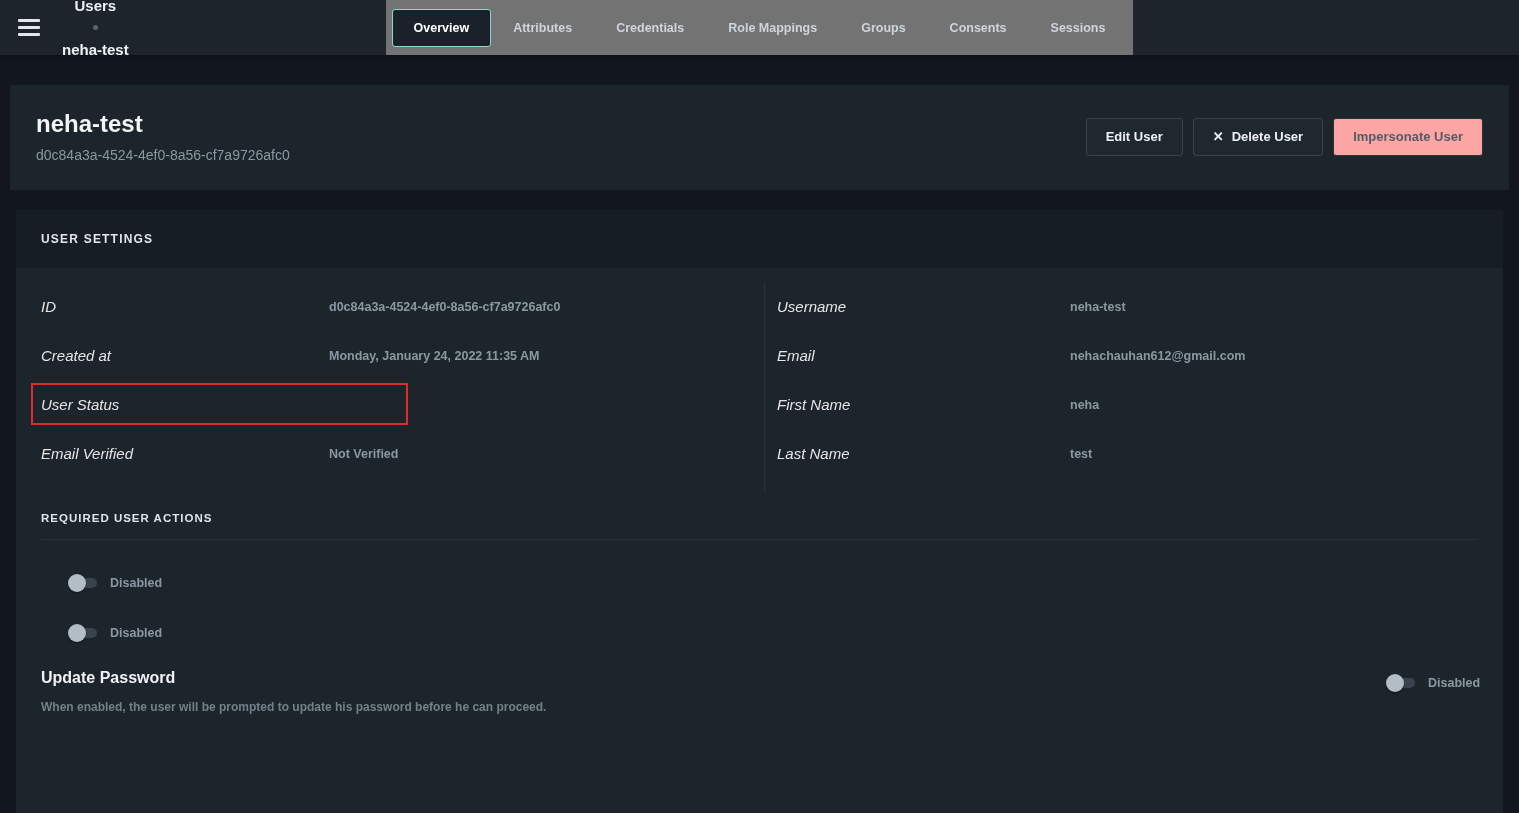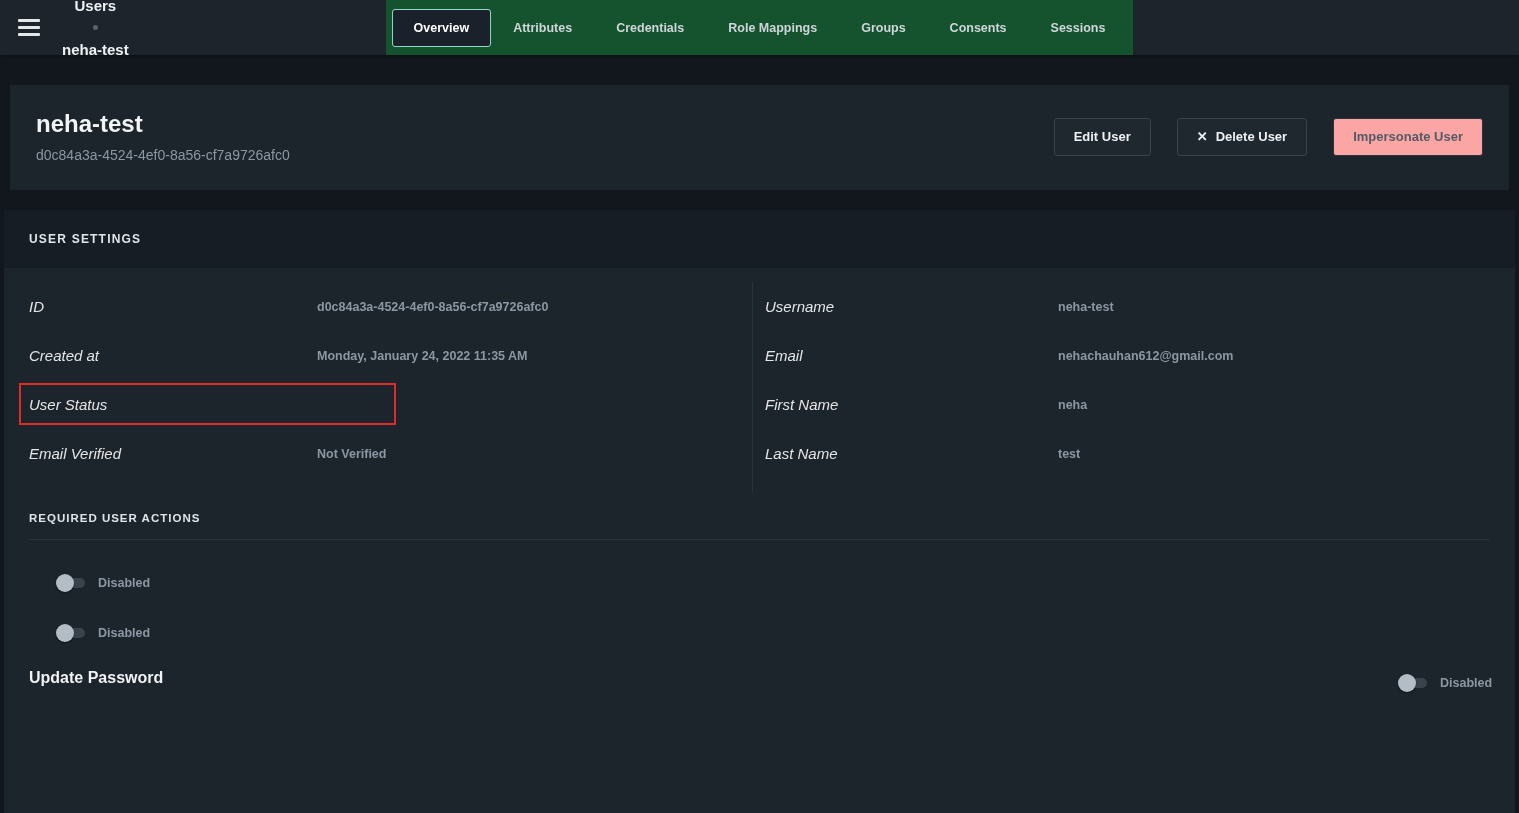--- a/index.html
+++ b/index.html
@@ -21,56 +21,56 @@
     box-shadow:0 1px 3px rgba(0,0,0,.4);
     z-index:5;
   }
   .hamburger { width:22px; display:flex; flex-direction:column; gap:4px; cursor:pointer; margin-right:22px; }
   .hamburger span { height:3px; background:#e3e7ea; border-radius:1px; }
   .breadcrumb { display:flex; align-items:center; gap:11px; font-weight:700; font-size:15px; color:#eef1f3;flex-direction:column; }
   .crumb-sep { width:5px; height:5px; border-radius:50%; background:#59646d; }
 
   .tabstrip {
     position:absolute; left:50%; top:0; transform:translateX(-50%);
-    height:55px; background:#14532d;
+    height:55px; background:#737373;
     display:flex; align-items:center; padding:0 6px;
   }
   .tab {
     font-size:12.5px; font-weight:700; color:#ced5db;
     padding:11px 21px; cursor:pointer; white-space:nowrap;
     border:1px solid transparent; border-radius:3px;
   }
   .tab.active { background:#1a212a; border-color:#8ed8cc; color:#ffffff; }
 
   
   .header-card {
     margin:30px 10px 20px 10px;
     background:#1c242c;
     padding:24px 26px 26px 26px;
     display:flex; justify-content:space-between; align-items:center;
     min-height:105px;
   }
   .user-title { font-size:24px; font-weight:700; color:#f2f4f6; }
   .user-subtitle { margin-top:9px; font-size:14px; color:#8b97a1; }
-  .header-actions { display:flex; align-items:center; gap:26px; }
+  .header-actions { display:flex; align-items:center; gap:10px; }
   .btn {
     height:38px; padding:0 19px;
     display:inline-flex; align-items:center; gap:8px;
     background:#20282f; border:1px solid #39434c; border-radius:3px;
     font-family:inherit; font-size:13px; font-weight:700; color:#eef1f3;
     cursor:pointer;
   }
   .btn .x-glyph { font-size:13px; font-weight:700; }
   .btn.disabled {
     color:#525c66; border-color:#2b333c; background:#fca5a5; cursor:default;
   }
 
   
   .settings-card {
-    margin:0 4px;
+    margin:0 16px;
     background:#1c242c;
     min-height:603px;
   }
   .card-header {
     height:58px; background:#171d25;
     display:flex; align-items:center; padding:0 25px;
     font-size:12px; font-weight:700; letter-spacing:1.2px; color:#e0e5e9;
   }
   .kv-columns { display:grid; grid-template-columns:748px 1fr; padding-top:14px; }
   .kv-col-left { padding:0 0 14px 25px; }
@@ -209,20 +209,21 @@
         <span class="toggle">
             <span class="knob"></span>
           </span>
         <span class="action-state">Disabled</span>
       </div>
     </div>
 
     <div class="action-item">
       <div>
         <div class="action-title">Update Password</div>
+        <div class="action-desc">When enabled, the user will be prompted to update his password before he can proceed.</div>
       </div>
       <div class="action-control">
         <span class="toggle">
             <span class="knob"></span>
           </span>
         <span class="action-state">Disabled</span>
       </div>
     </div>
   </div>
 </div>

